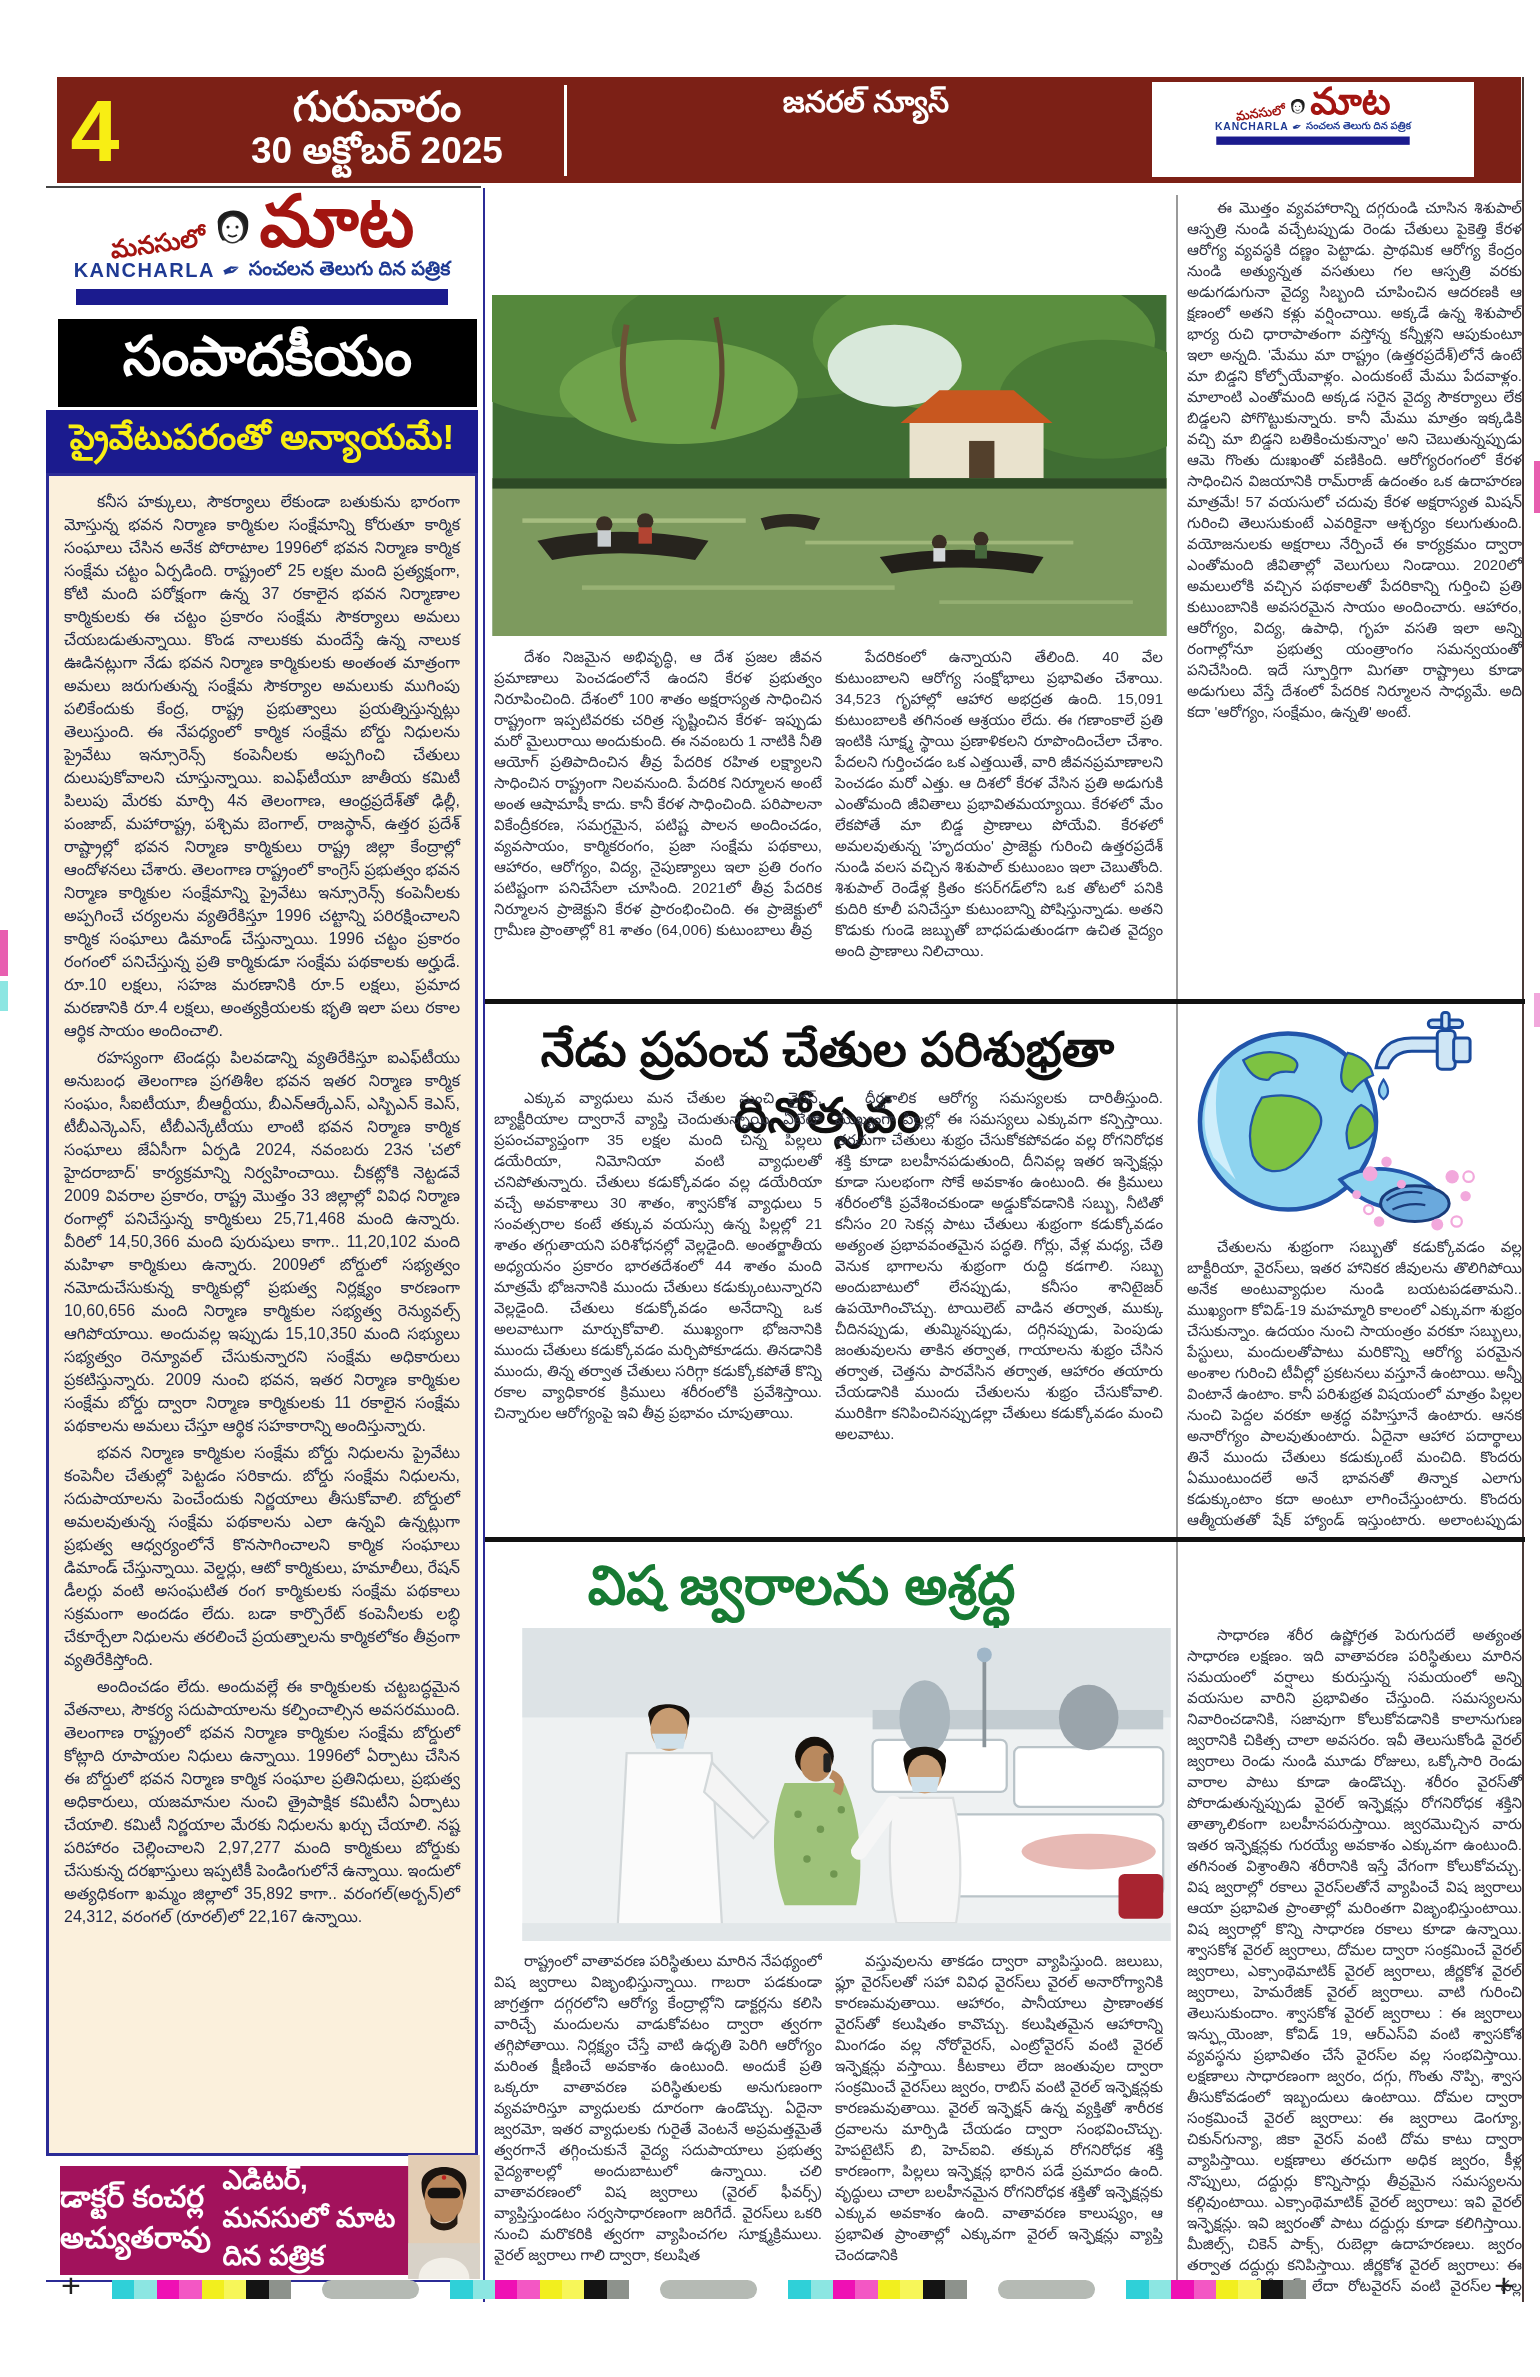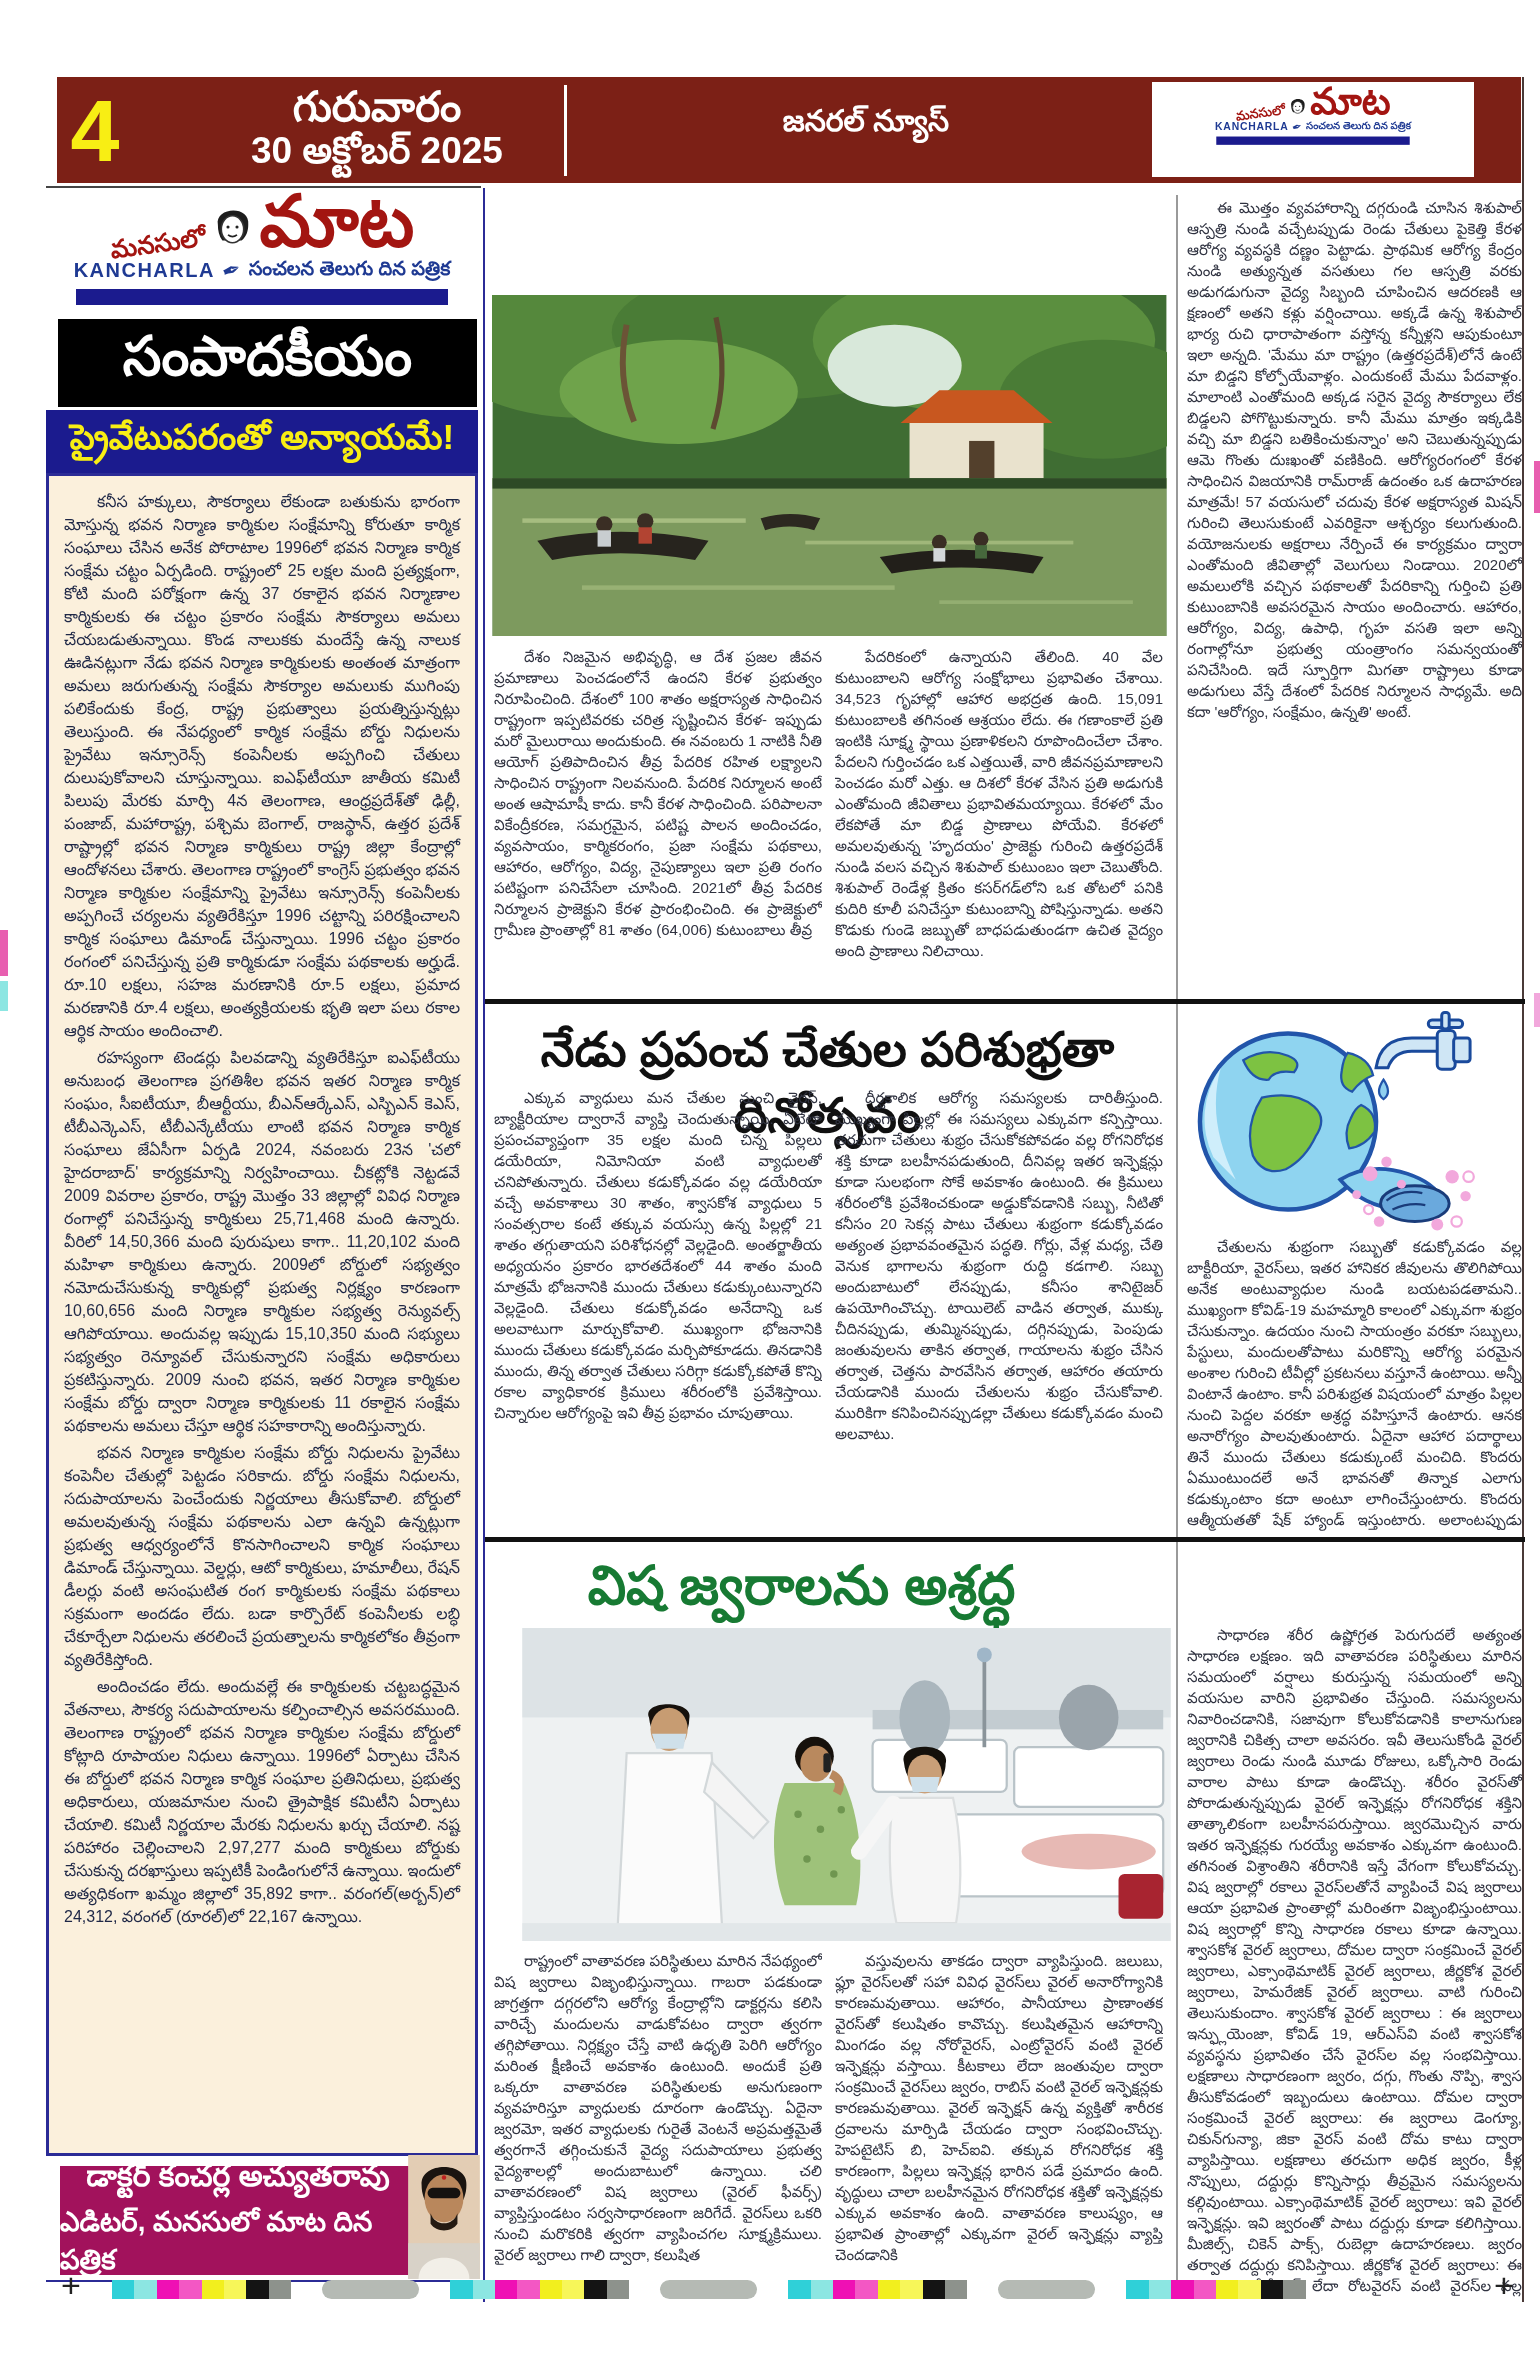--- a/index.html
+++ b/index.html
@@ -9,21 +9,21 @@
 
   
   .top-bar{left:57px;top:77px;width:1464px;height:106px;background:#7c2016;}
   .page-num{left:13.4px;top:1.5px;font-size:88px;font-weight:bold;color:#f8ee14;line-height:103px;}
   .date-block{left:104px;top:7.5px;width:432px;text-align:center;color:#ffffff;font-weight:bold;}
   .date-block .d1{font-size:42px;line-height:43px;}
   .date-block .d2{font-size:37px;line-height:45px;}
   .hdr-vline{left:507px;top:7.5px;width:3px;height:91px;background:#ffffff;}
   .section-block{left:522px;top:4.5px;width:574px;text-align:center;}
   .section-en{font-size:49px;font-weight:bold;color:#f8ee14;line-height:57px;letter-spacing:1.5px;}
-  .section-te{font-size:30px;font-weight:bold;color:#ffffff;line-height:39px;margin-top:19px;}
+  .section-te{font-size:30px;font-weight:bold;color:#ffffff;line-height:39px;}
   .logo-box{left:1152px;top:82px;width:322px;height:95px;background:#ffffff;overflow:hidden;}
 
   
   .logo{position:relative;width:432px;}
   .logo-top{display:flex;align-items:flex-end;justify-content:center;gap:4.5px;}
   .logo-manasulo{color:#a31511;font-size:25px;font-weight:bold;transform:rotate(-8deg);line-height:22.4px;}
   .logo-mata{color:#a31511;font-size:72px;font-weight:bold;line-height:66px;}
   .logo-bottom{display:flex;align-items:center;justify-content:center;gap:7.5px;margin-top:3px;}
   .logo-kancharla{color:#1f3a93;font-size:20px;font-weight:bold;letter-spacing:1.5px;}
   .pen-icon{color:#1f3a93;font-size:22.4px;transform:rotate(-20deg);}
@@ -37,21 +37,21 @@
   .ed-masthead{left:58px;top:319px;width:419px;height:88px;background:#000000;color:#ffffff;
                display:flex;align-items:center;justify-content:center;font-size:55px;font-weight:bold;}
   .ed-subhead{left:46px;top:410px;width:432px;height:63px;background:#1b1b8e;color:#f8ee14;
               display:flex;align-items:center;justify-content:center;font-size:35px;font-weight:bold;}
   .ed-body{left:46px;top:473px;width:432px;height:1683px;background:#fbf0dc;border:3px solid #2b2b96;
            box-sizing:border-box;padding:10.4px 15px;overflow:hidden;color:#1e2746;
            font-size:16px;line-height:23px;text-align:justify;}
   .ed-body p{margin:4px 0 3px 0;text-indent:33px;}
   .ed-footer-line{left:46px;top:2280px;width:432px;height:2.2px;background:#2b2b96;}
   .editor-box{left:60px;top:2166px;width:356px;height:109px;background:#a2125c;color:#ffffff;
-              display:flex;flex-direction:column;align-items:center;justify-content:center;gap:6px;}
+              display:flex;flex-direction:row;align-items:center;justify-content:center;gap:6px;}
   .editor-box .l1{font-size:30px;font-weight:bold;}
   .editor-box .l2{font-size:27.6px;font-weight:bold;}
   .editor-photo{left:408px;top:2155px;width:72px;height:124px;overflow:hidden;}
 
   
   .v-main{left:483px;top:188px;width:2.2px;height:2114px;background:#2b2b96;}
   .v-right{left:1522px;top:77px;width:2.2px;height:2225px;background:#4a3a38;}
   .v-col3{left:1176px;top:195px;width:1.5px;height:2104px;background:#9a9a9a;}
 
   

